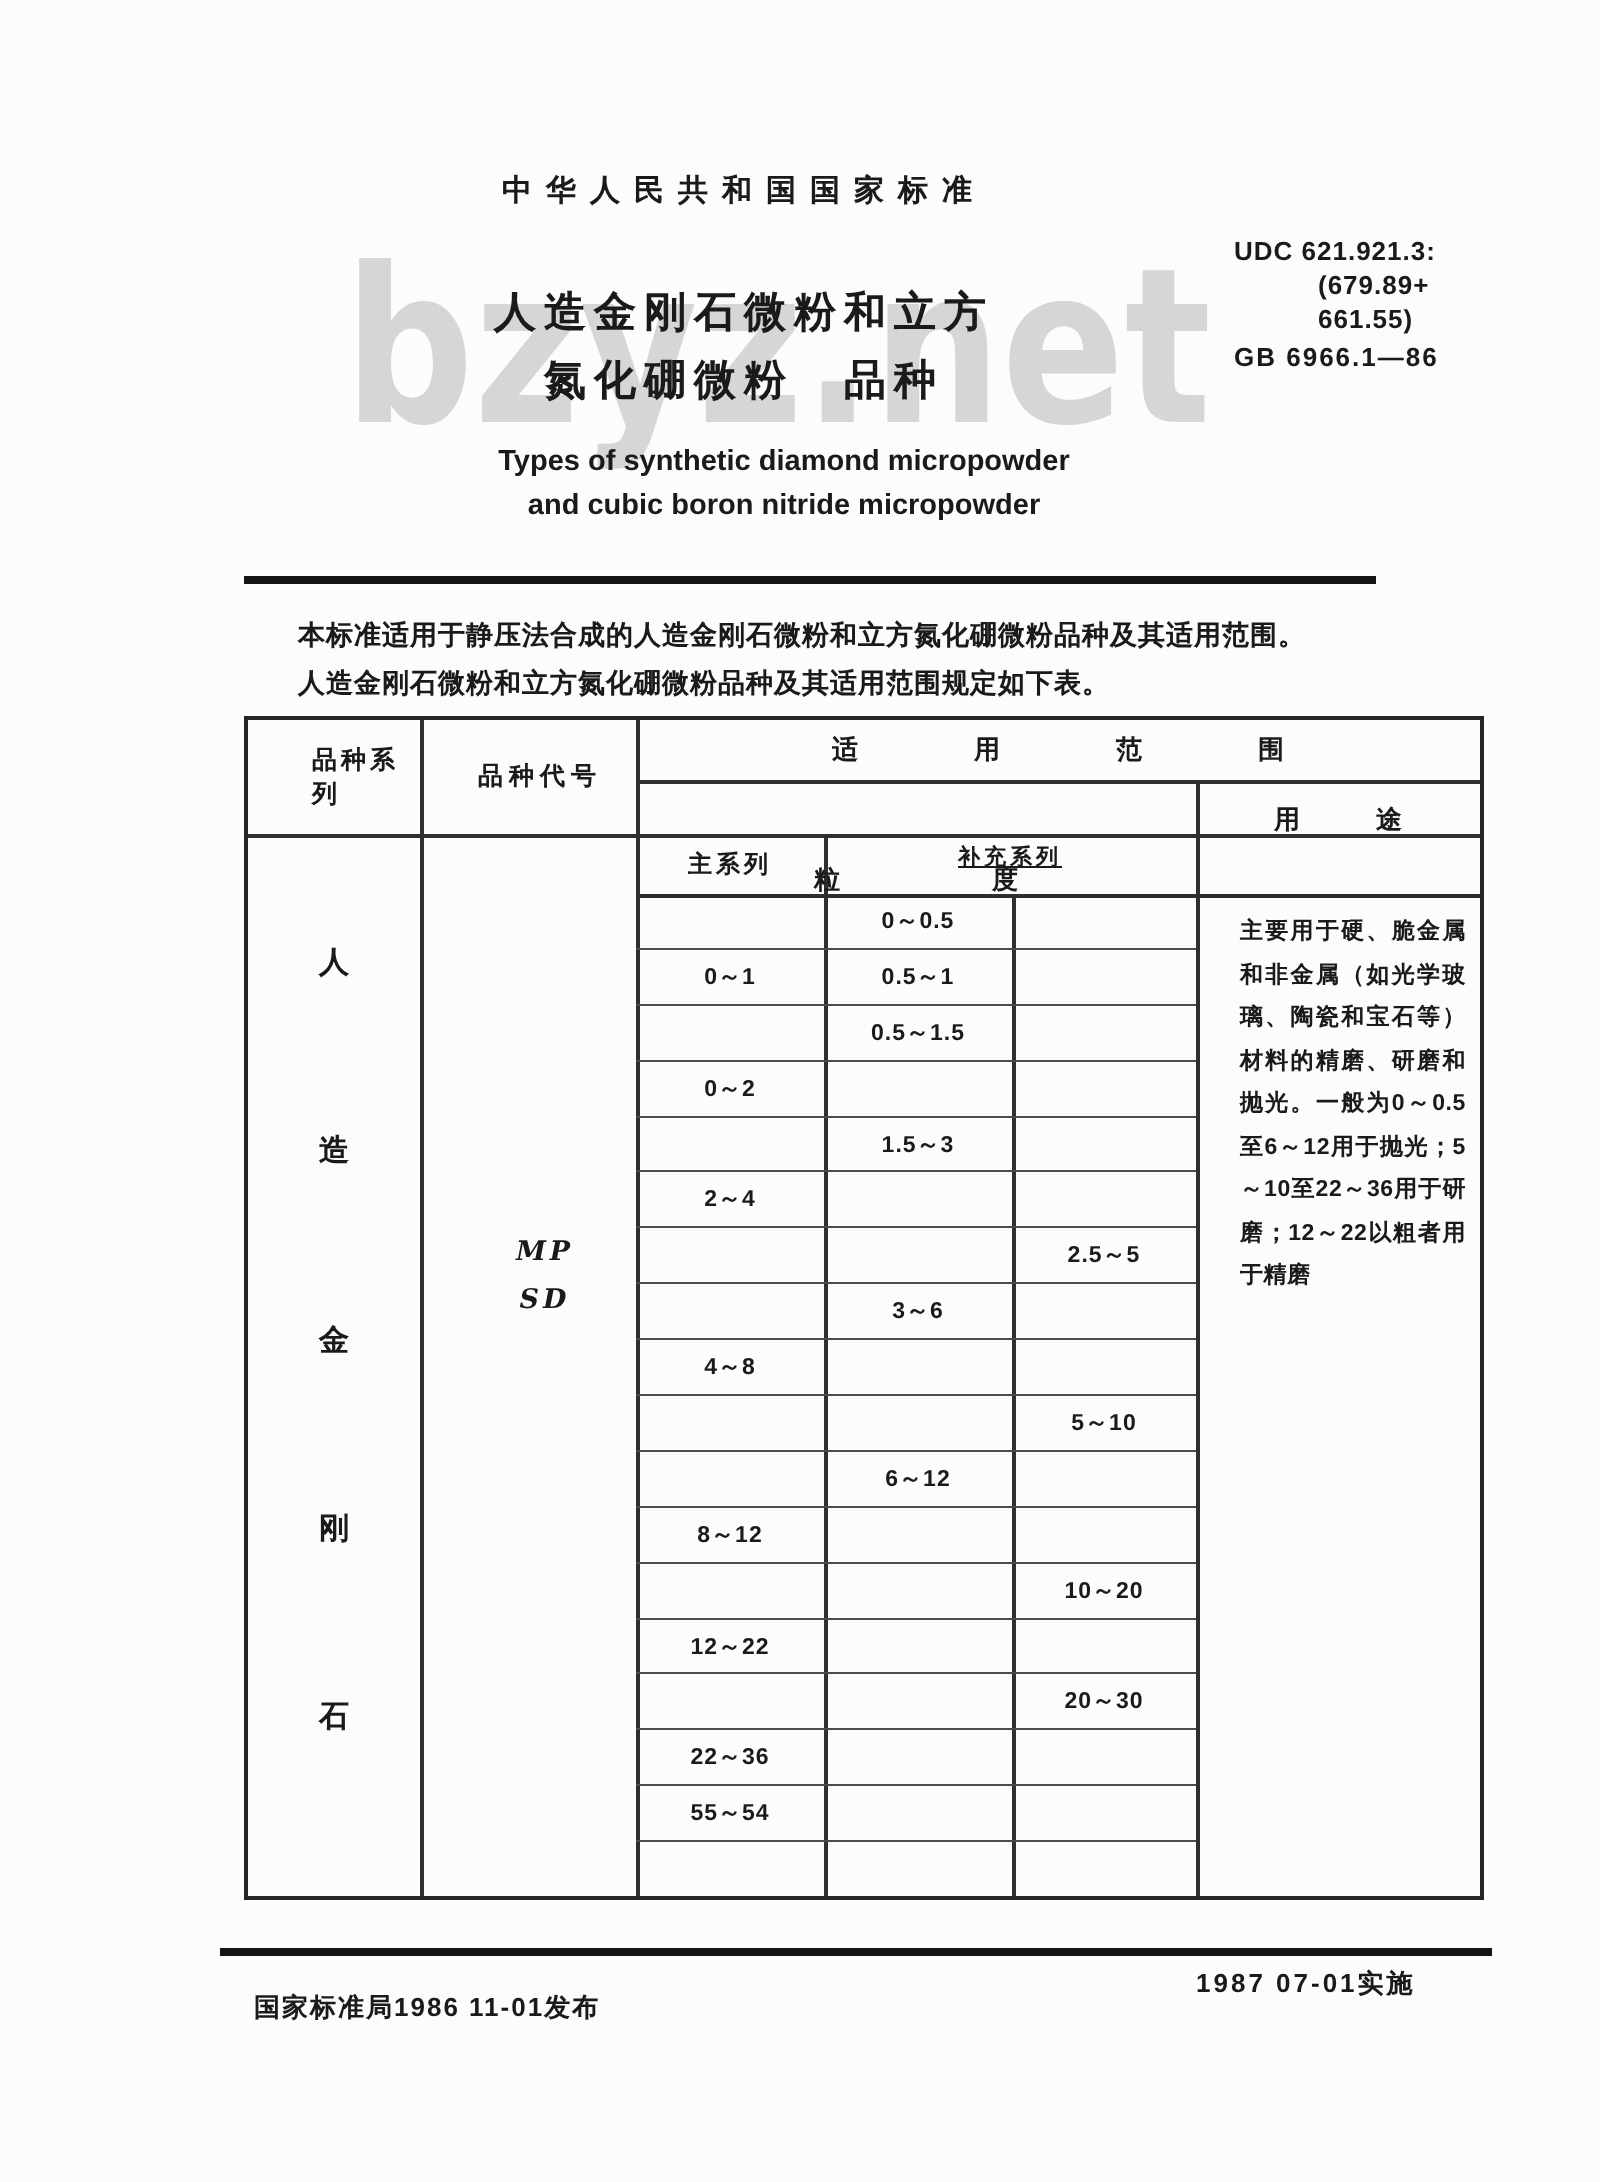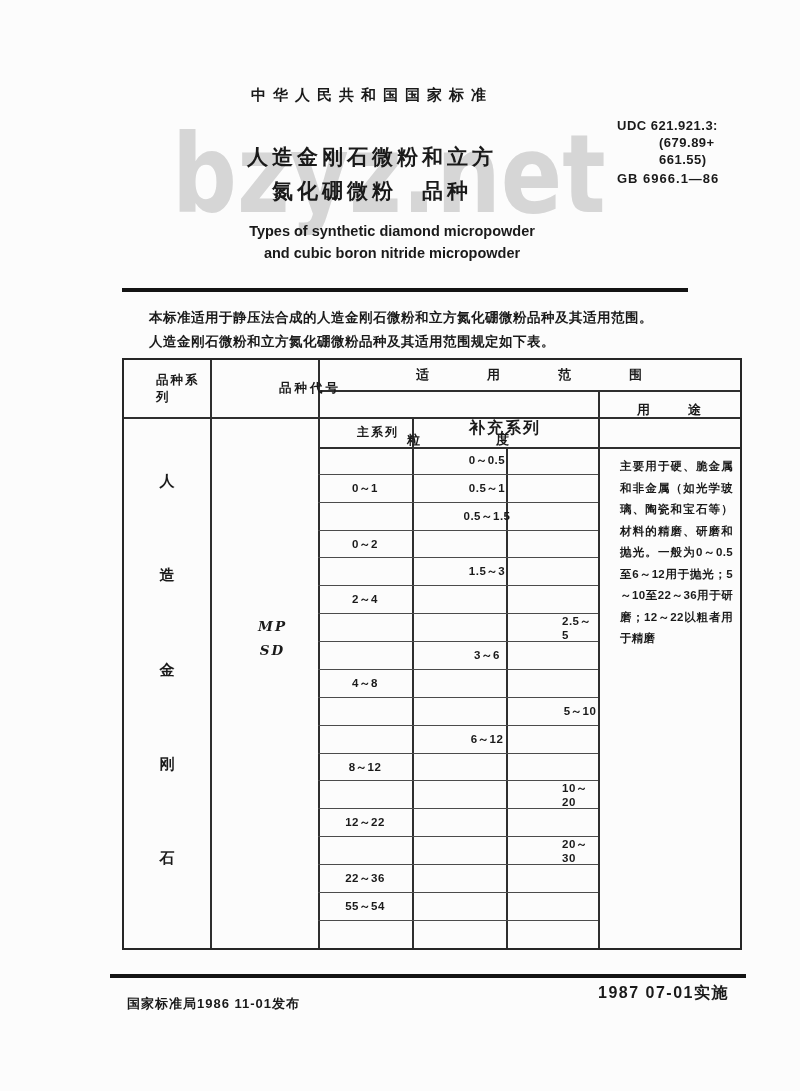--- a/index.html
+++ b/index.html
@@ -41,59 +41,59 @@
   .vl4 { left:382px; top:87px; width:2px; height:calc(100% - 87px); }
   .vl5 { left:474px; top:30px; width:2px; height:calc(100% - 30px); }
   .hlA { top:30px; left:194px; width:calc(100% - 194px); height:2px; }
   .hlB { top:57px; left:0; width:100%; height:2px; }
   .hlC { top:87px; left:194px; width:calc(100% - 194px); height:2px; }
 
   .cell { position:absolute; display:flex; align-items:center; justify-content:center; }
   .h-series { left:0; top:0; width:86px; height:57px;
     font-size:12.5px; font-weight:600; letter-spacing:2px;padding-left:32px; }
   .h-code { left:86px; top:0; width:120px; height:57px;
-    font-size:12.5px; font-weight:600; letter-spacing:3px;margin-left:40px; }
+    font-size:12.5px; font-weight:600; letter-spacing:3px; }
   .h-scope { left:194px; top:0; width:calc(100% - 194px); height:30px;
     font-size:13px; font-weight:600; letter-spacing:58px; text-indent:58px; }
   .h-gran { left:194px; top:30px; width:280px; height:27px;
     font-size:13px; font-weight:600; letter-spacing:76px; text-indent:76px;margin-top:36px; }
   .h-usage { left:474px; top:30px; width:calc(100% - 474px); height:39px;
     font-size:13px; font-weight:600; letter-spacing:38px; text-indent:38px; }
   .h-main { left:194px; top:57px; width:94px; height:30px;
-    font-size:12px; font-weight:600; letter-spacing:2px;margin-left:13px; }
+    font-size:12px; font-weight:600; letter-spacing:2px; }
   .h-supp { left:288px; top:57px; width:186px; height:22px;
-    font-size:16px; font-weight:600; letter-spacing:2px; }
+    font-size:11px; font-weight:600; letter-spacing:2px;text-decoration:underline; }
 
   .b-series { left:0; top:57px; width:86px; height:calc(100% - 57px);
     display:flex; flex-direction:column; align-items:center;
     justify-content:space-between; padding:55px 0 80px;
     font-size:15px; font-weight:600; }
   .b-code { left:86px; top:57px; width:108px; height:calc(100% - 57px);
     display:flex; flex-direction:column; align-items:center; justify-content:center;padding-left:17px; }
   .b-code .code-lines { margin-top:-90px; text-align:center;
     font-family:"DejaVu Serif", serif; font-style:italic; font-weight:600;
     font-size:13.5px; line-height:24px; letter-spacing:2px; }
 
   .grid { position:absolute; left:194px; top:87px; width:280px;
     height:calc(100% - 87px); display:flex; flex-direction:column; }
-  .g-row { flex:1; display:flex; border-top:1.6px solid #4b4b4b;gap:28px; }
+  .g-row { flex:1; display:flex; border-top:1.6px solid #4b4b4b; }
   .g-row:first-child { border-top:none; }
   .g-c { display:flex; align-items:center; justify-content:center;
     font-size:11.5px; font-weight:700; letter-spacing:0.5px; }
   .g-c1 { width:94px; } .g-c2 { width:94px; } .g-c3 { flex:1; }
 
   .b-usage { left:474px; top:87px; width:calc(100% - 474px);
     height:calc(100% - 87px); padding:9px 7px 0 22px;
     font-size:11.5px; font-weight:600; line-height:21.5px;
     letter-spacing:0.3px; text-align:justify; }
 
   
   .bar-bottom { left:110px; top:974px; width:636px; height:3.5px; background:#141414; }
   .footer-left { left:127px; top:983px; font-size:13px; font-weight:bold; letter-spacing:1px;margin-top:12px; }
-  .footer-right { left:598px; top:983px; width:150px; font-size:16px;
+  .footer-right { left:598px; top:983px; width:150px; font-size:13px;
     font-weight:bold; letter-spacing:1.5px; }
 </style>
 </head>
 <body>
 
 <div class="page">
 
   <div class="abs watermark">bzyz.net</div>
 
   <div class="abs org-line">中华人民共和国国家标准</div>

